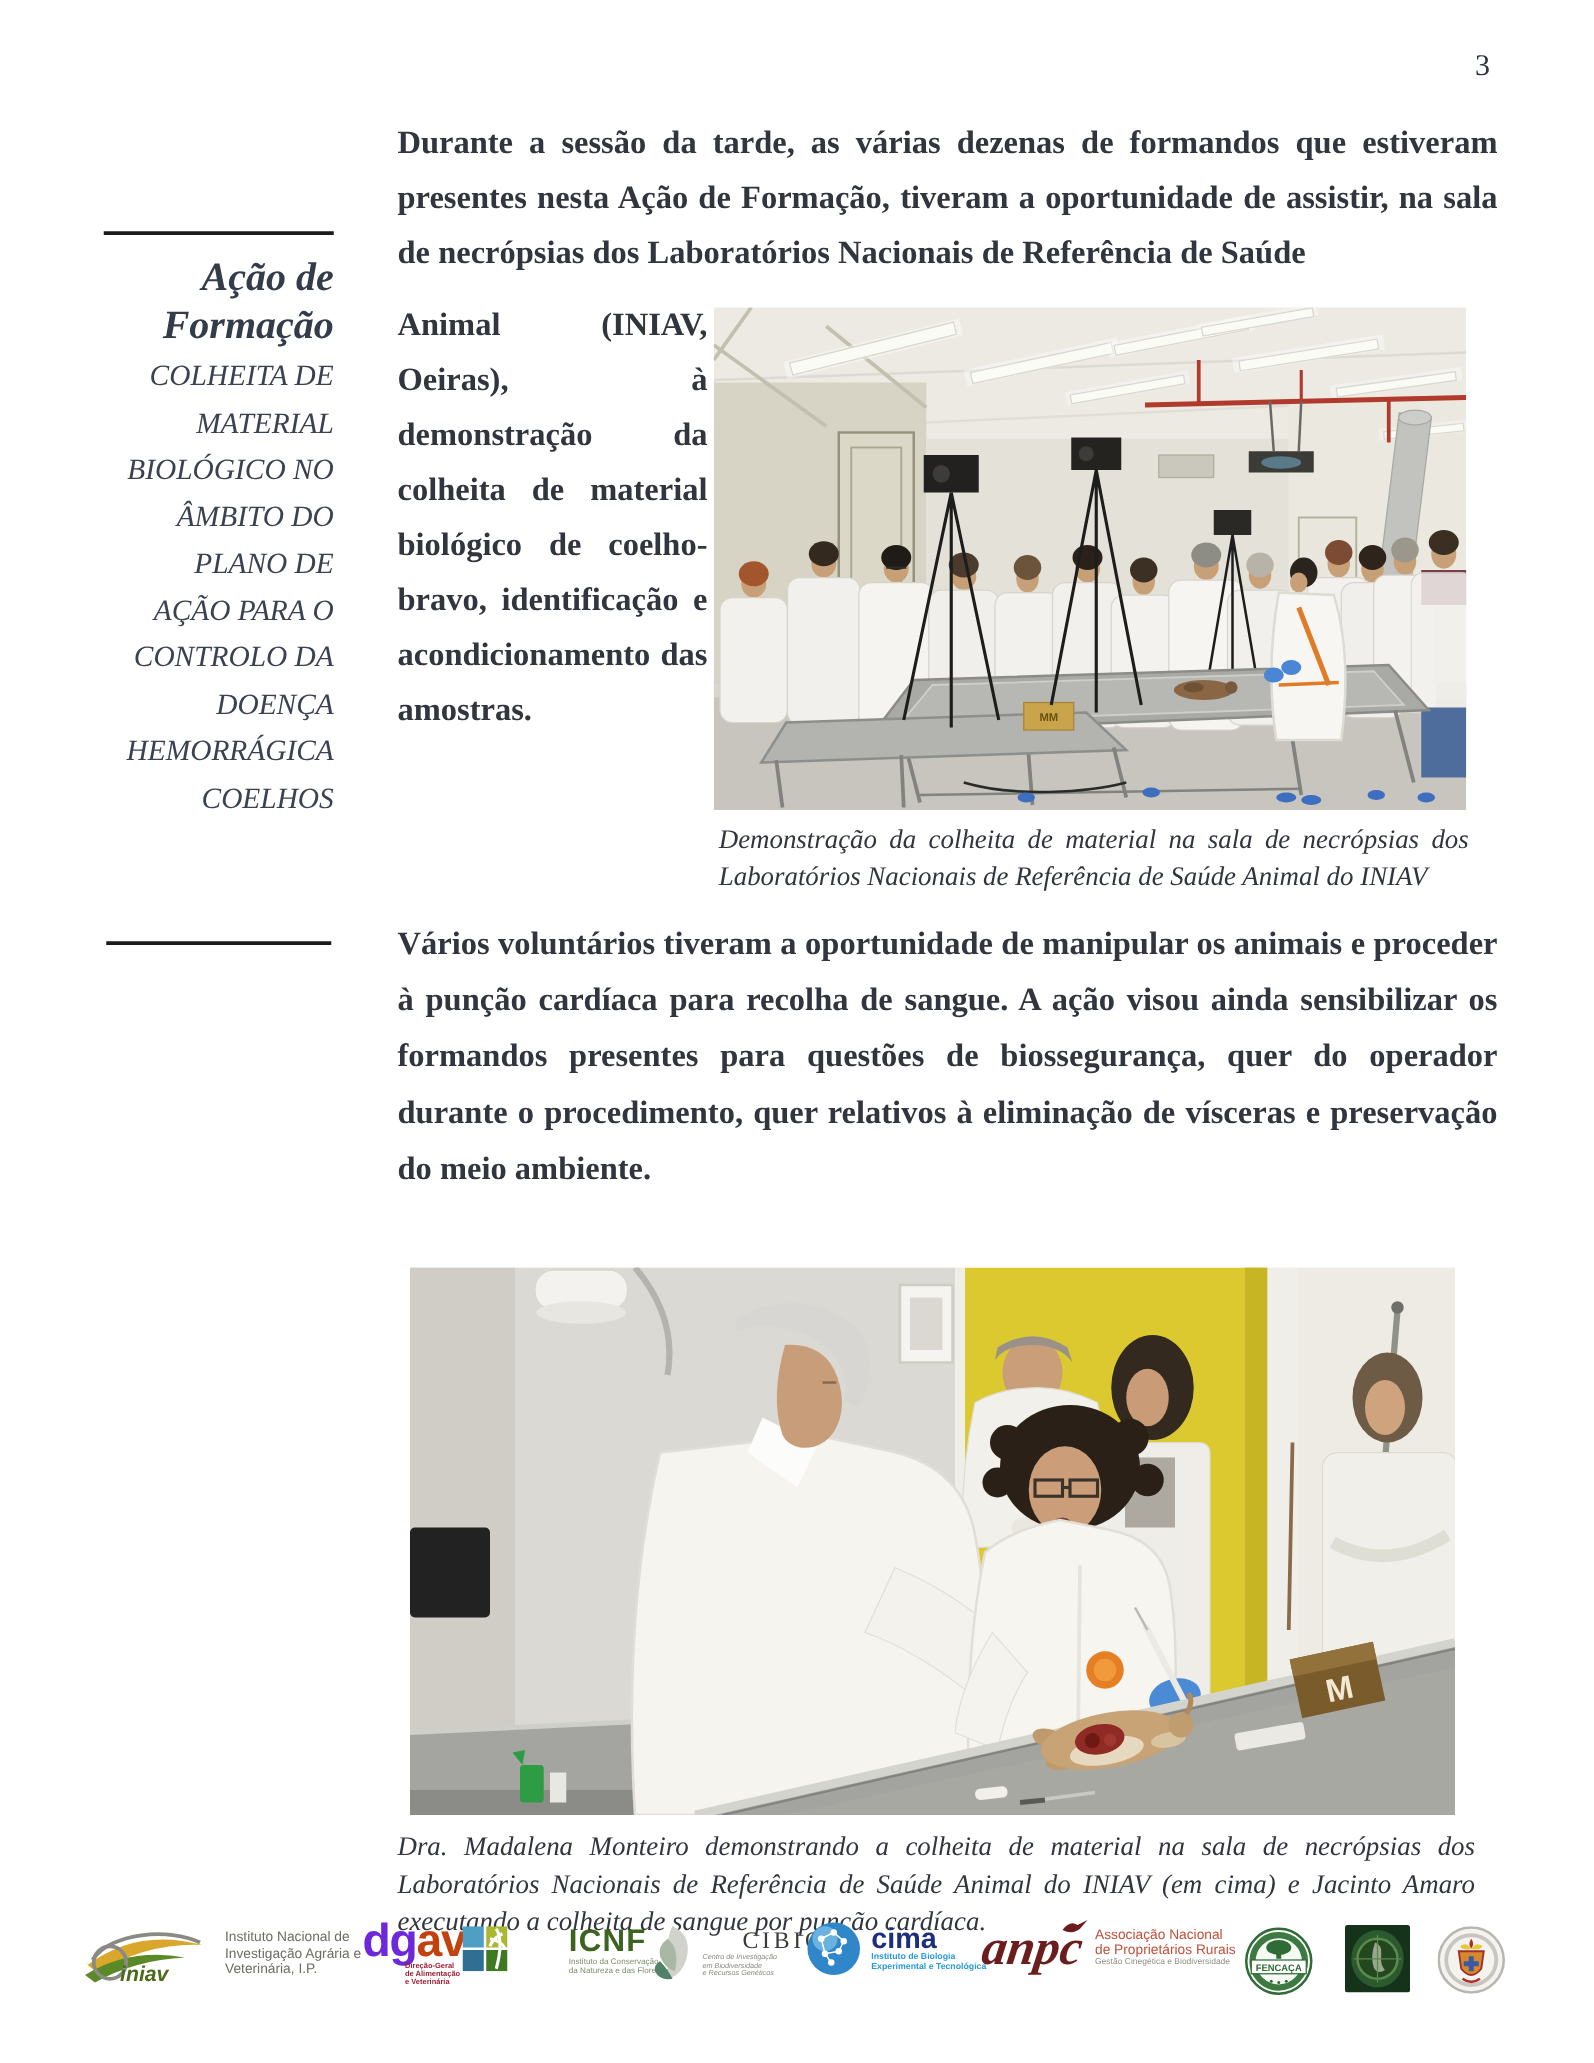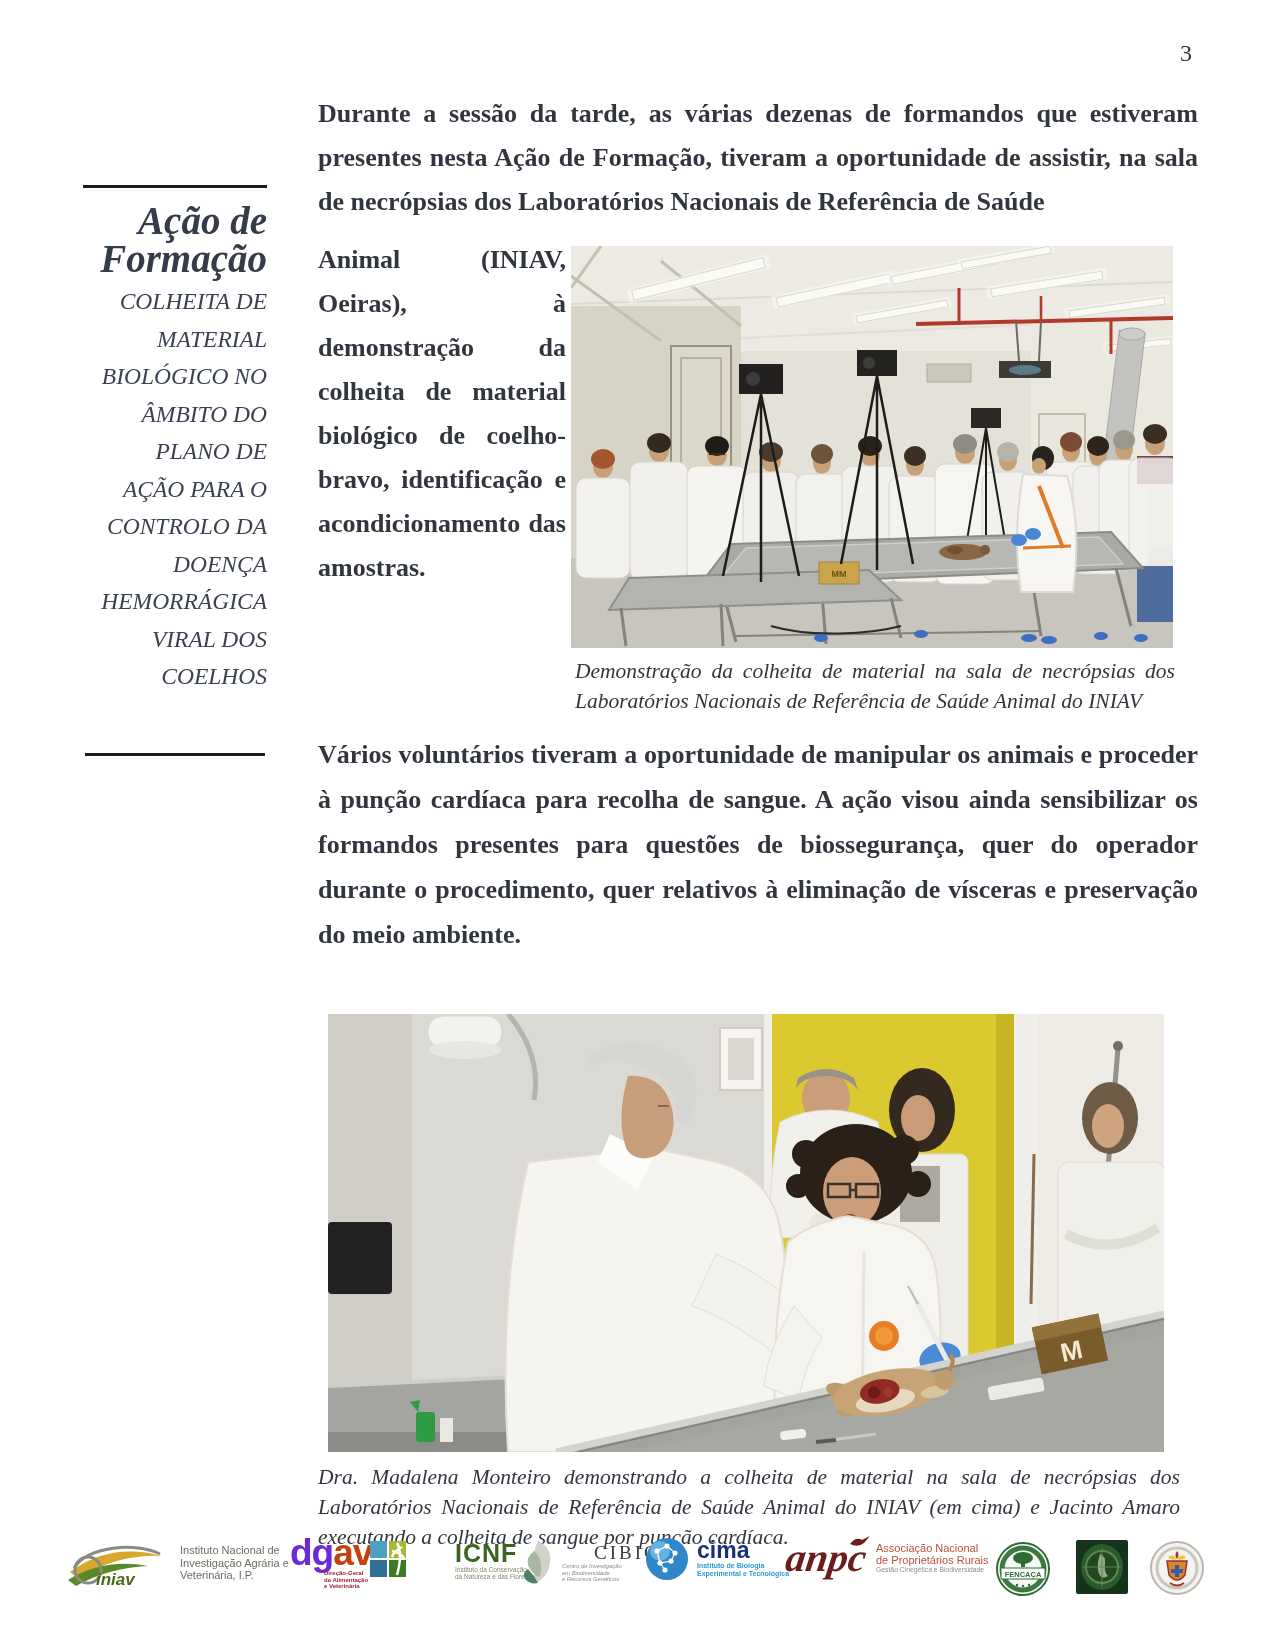--- a/index.html
+++ b/index.html
@@ -1,21 +1,21 @@
 <!DOCTYPE html>
 <html><head>
 <meta charset="utf-8">
 <style>
   html,body{margin:0;padding:0;background:#ffffff;}
   .page{position:relative;width:1275px;height:1650px;background:#ffffff;
         font-family:"Liberation Serif",serif;color:#31353e;overflow:hidden;}
   .abs{position:absolute;}
   .pagenum{font-size:24px;color:#2e323b;}
   .rule{height:3px;background:#1b1b1b;}
-  .sb-title{font-size:39px;font-weight:bold;font-style:italic;line-height:38px;
+  .sb-title{font-size:32px;font-weight:bold;font-style:italic;line-height:38px;
             text-align:right;color:#343b49;}
   .sb-sub{font-size:23.5px;font-style:italic;line-height:37.5px;text-align:right;color:#3a4150;}
   .body-text{font-size:26px;line-height:44px;text-align:justify;color:#31353e;font-weight:bold;}
   .p2{line-height:45px;}
   .caption{font-style:italic;font-size:21.5px;line-height:30px;text-align:justify;color:#31353e;}
   figure{margin:0;padding:0;}
   .logo-cap{font-family:"Liberation Sans",sans-serif;color:#6d6d62;font-size:11px;line-height:12.5px;}
   .dgav-word{font-family:"Liberation Sans",sans-serif;font-weight:bold;font-size:37px;line-height:34px;letter-spacing:-1px;}
   .dgav-grey{color:#6d28d9;} .dgav-red{color:#c2410c;}
   .dgav-cap{font-family:"Liberation Sans",sans-serif;color:#9e2036;font-size:6px;line-height:6.5px;font-weight:bold;}
@@ -45,21 +45,20 @@
   <div class="abs sb-sub" style="left:40px;top:283px;width:227px;">
     <div>COLHEITA DE</div>
     <div>MATERIAL</div>
     <div>BIOLÓGICO NO</div>
     <div>ÂMBITO DO</div>
     <div>PLANO DE</div>
     <div>AÇÃO PARA O</div>
     <div>CONTROLO DA</div>
     <div>DOENÇA</div>
     <div>HEMORRÁGICA</div>
-    <div>VIRAL DOS</div>
     <div>COELHOS</div>
   </div>
   <div class="abs rule" style="left:85px;top:753px;width:180px;"></div>
 
   <p class="abs body-text" style="left:318px;top:92px;width:880px;margin:0;">Durante a sessão da tarde, as várias dezenas de formandos que estiveram presentes nesta Ação de Formação, tiveram a oportunidade de assistir, na sala de necrópsias dos Laboratórios Nacionais de Referência de Saúde</p>
 
   <p class="abs body-text" style="left:318px;top:238px;width:248px;margin:0;">Animal (INIAV, Oeiras), à demonstração da colheita de material biológico de coelho-bravo, identificação e acondicionamento das amostras.</p>
 
   <figure class="abs" style="left:571px;top:246px;width:542px;height:402px;">
     <svg width="602" height="402" viewBox="0 0 602 402">

